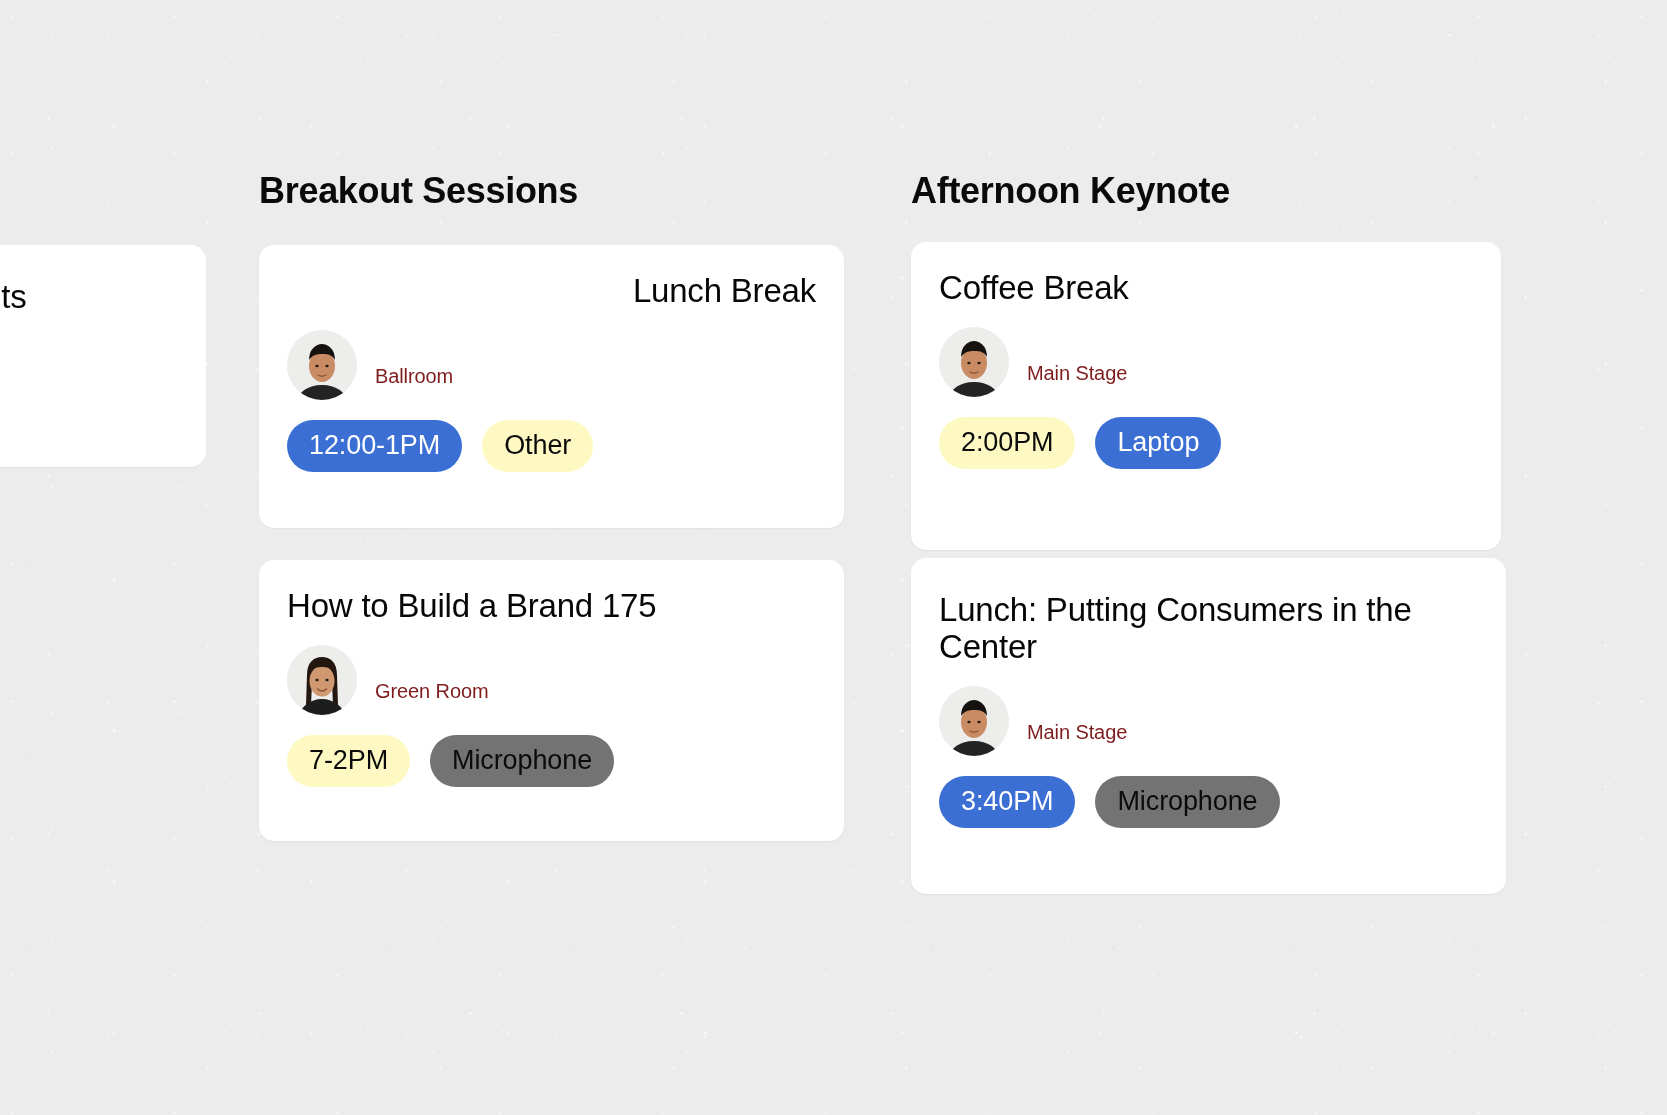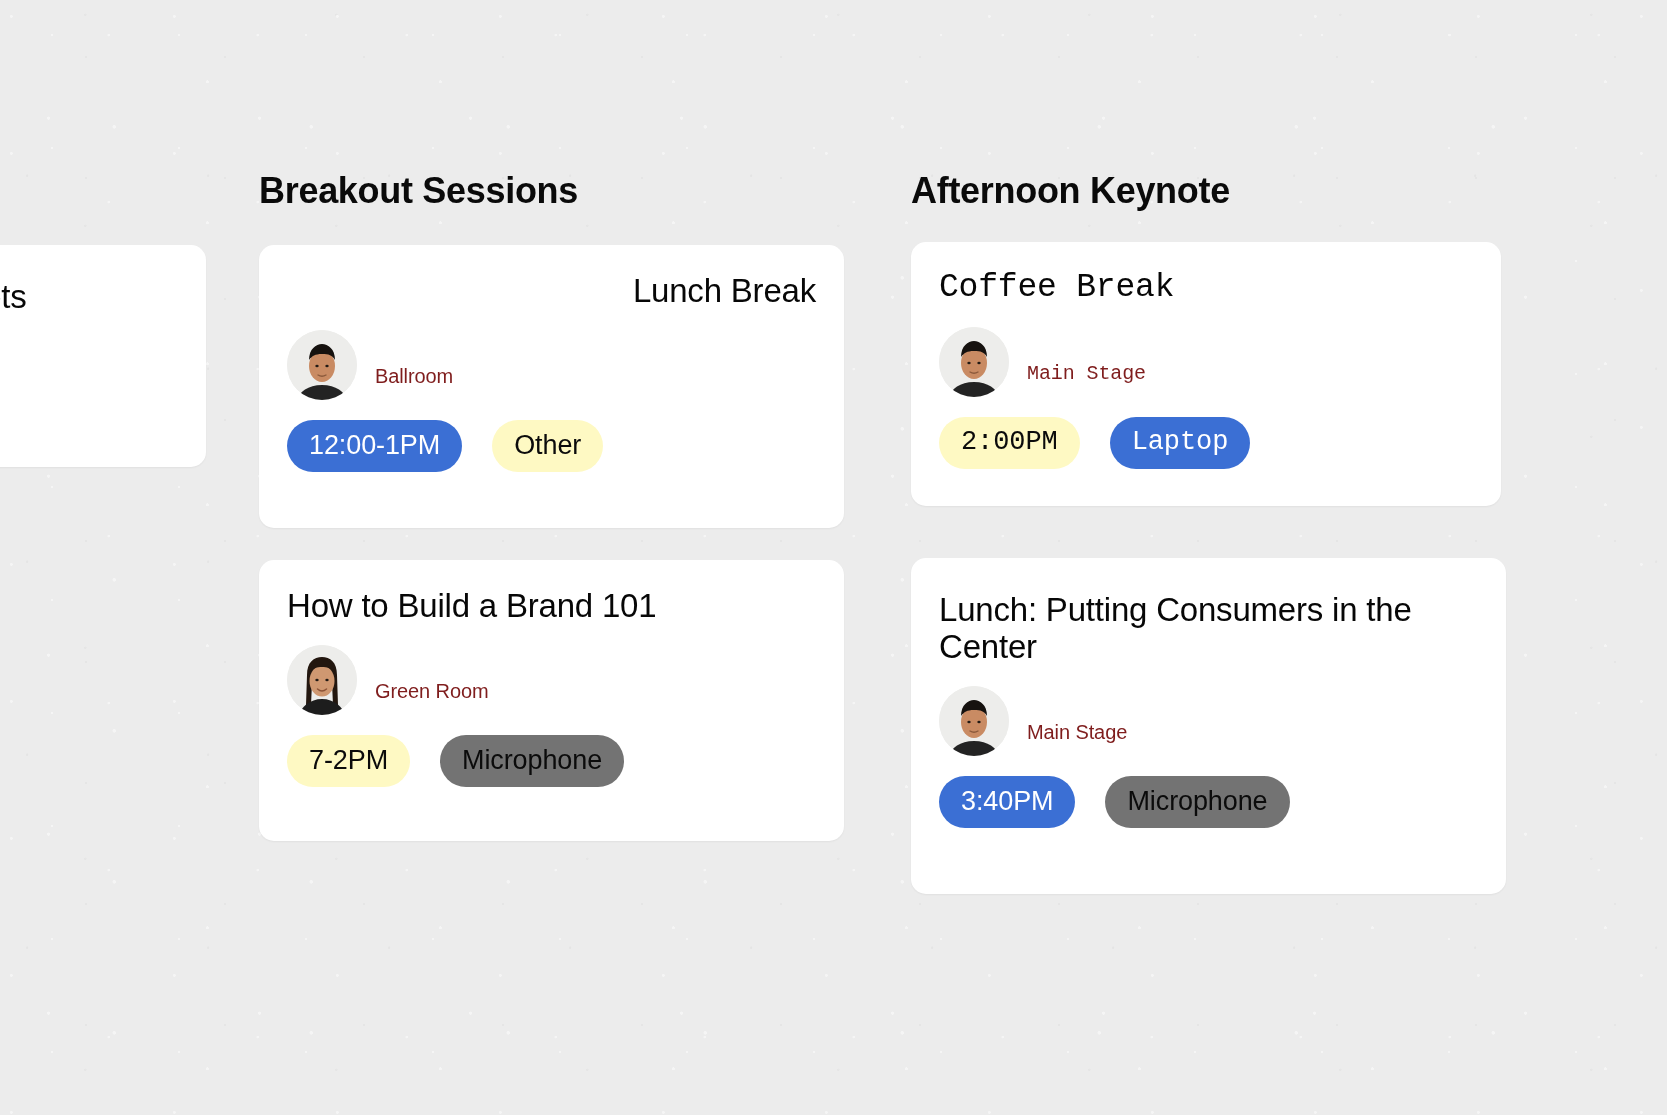--- a/index.html
+++ b/index.html
@@ -67,21 +67,21 @@
   #card-partial {
     left: -130px;
     top: 245px;
     width: 336px;
     height: 222px;
     padding: 34px 28px;
   }
 
   #card-lunch  { left: 259px; top: 245px;  width: 585px; height: 283px; text-align: right; }
   #card-brand  { left: 259px; top: 560px;  width: 585px; height: 281px; }
-  #card-coffee { left: 911px; top: 242px;  width: 590px; height: 264px; font-family: Liberation Mono, monospace; }
+  #card-coffee { left: 911px; top: 242px;  width: 590px; height: 308px; }
   #card-panel  { left: 911px; top: 558px;  width: 595px; height: 336px; }
 
   .card-inner {
     padding: 28px 28px 0 28px;
   }
 
   .card-title {
     font-size: 33px;
     font-weight: 400;
     color: #070707;
@@ -118,21 +118,21 @@
     font-weight: 400;
     letter-spacing: -0.1px;
     white-space: nowrap;
     margin-top: 24px;
   }
 
   
   .tag-row {
     display: flex;
     align-items: center;
-    gap: 30px;
+    gap: 20px;
     margin-top: 20px;
   }
   .tag {
     border-radius: 999px;
     font-size: 27px;
     font-weight: 400;
     padding: 10px 22px;
     line-height: 1.18;
     white-space: nowrap;
     letter-spacing: -0.1px;
@@ -177,21 +177,21 @@
 
       <div class="tag-row">
         <span class="tag tag--blue">12:00-1PM</span>
         <span class="tag tag--pink">Other</span>
       </div>
     </div>
   </div>
 
   <div id="card-brand" class="card">
     <div class="card-inner">
-      <div class="card-title">How to Build a Brand 101</div>
+      <div class="card-title">How to Build a Brand 175</div>
 
       <div class="location-row">
         <div class="avatar">
           <svg viewBox="0 0 70 70" aria-hidden="true">
             <circle cx="35" cy="35" r="35" fill="#ededeb"></circle>
             <path d="M20 30 C20 17 27 12 35 12 C43 12 50 17 50 30 L51 60 L46 60 L45 38 C42 33 28 33 25 38 L24 60 L19 60 Z" fill="#23170f"></path>
             <path d="M35 54 C23 54 14 62 12 70 L58 70 C56 62 47 54 35 54 Z" fill="#1d1d1d"></path>
             <ellipse cx="35" cy="36" rx="12.5" ry="15.5" fill="#cf9871"></ellipse>
             <path d="M22 28 C24 18 30 14 35 14 C40 14 46 18 48 28 C44 23 40 22 35 22 C30 22 26 23 22 28 Z" fill="#23170f"></path>
             <ellipse cx="30" cy="35" rx="1.7" ry="1.3" fill="#221a15"></ellipse>

